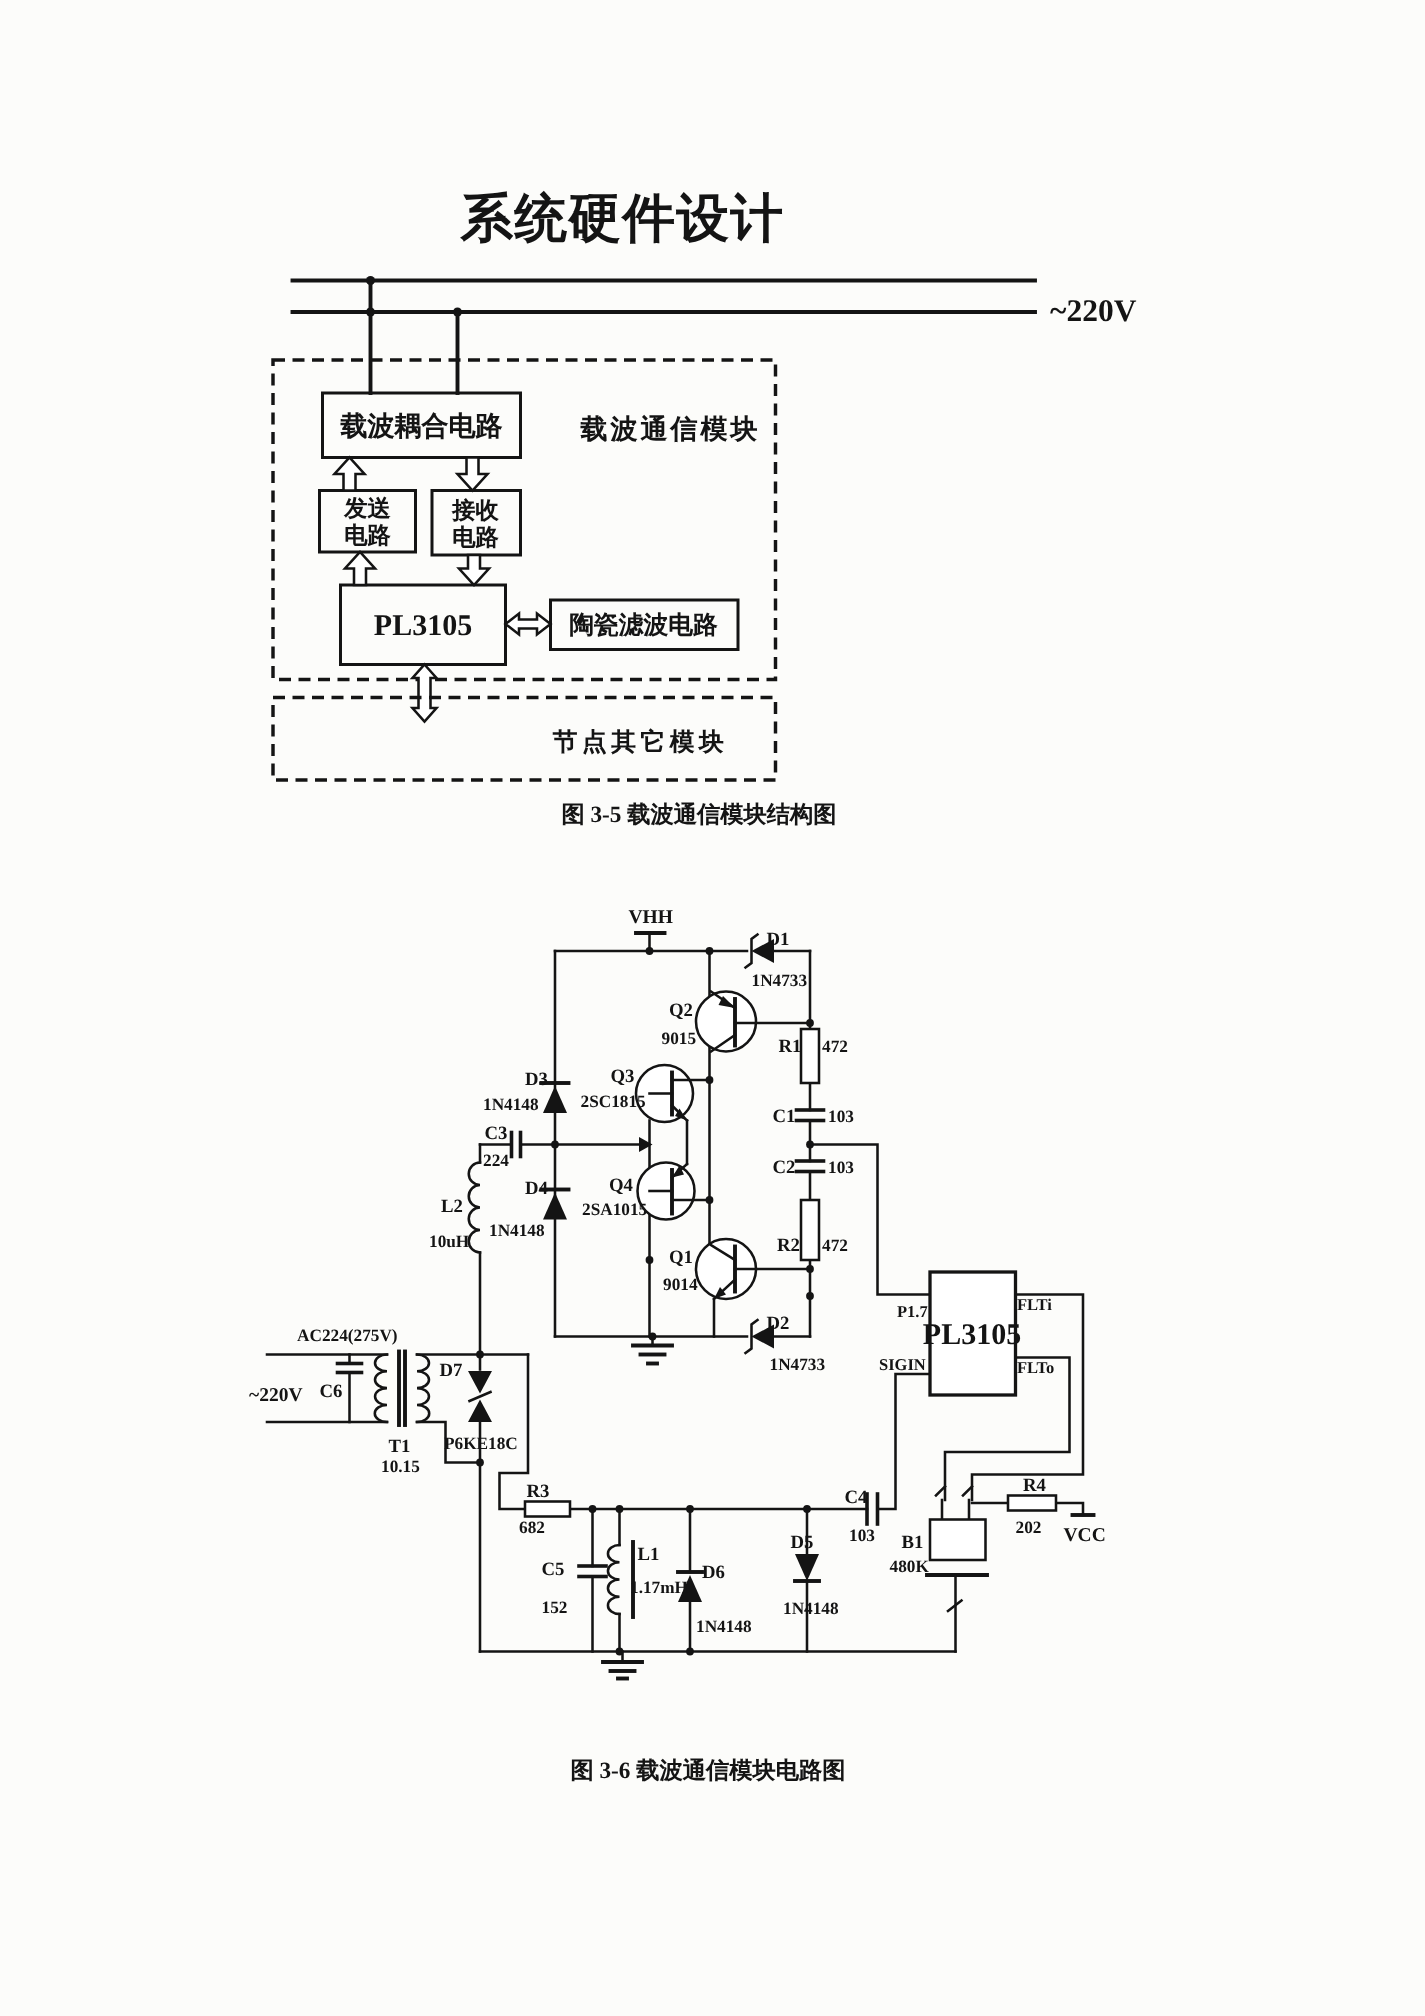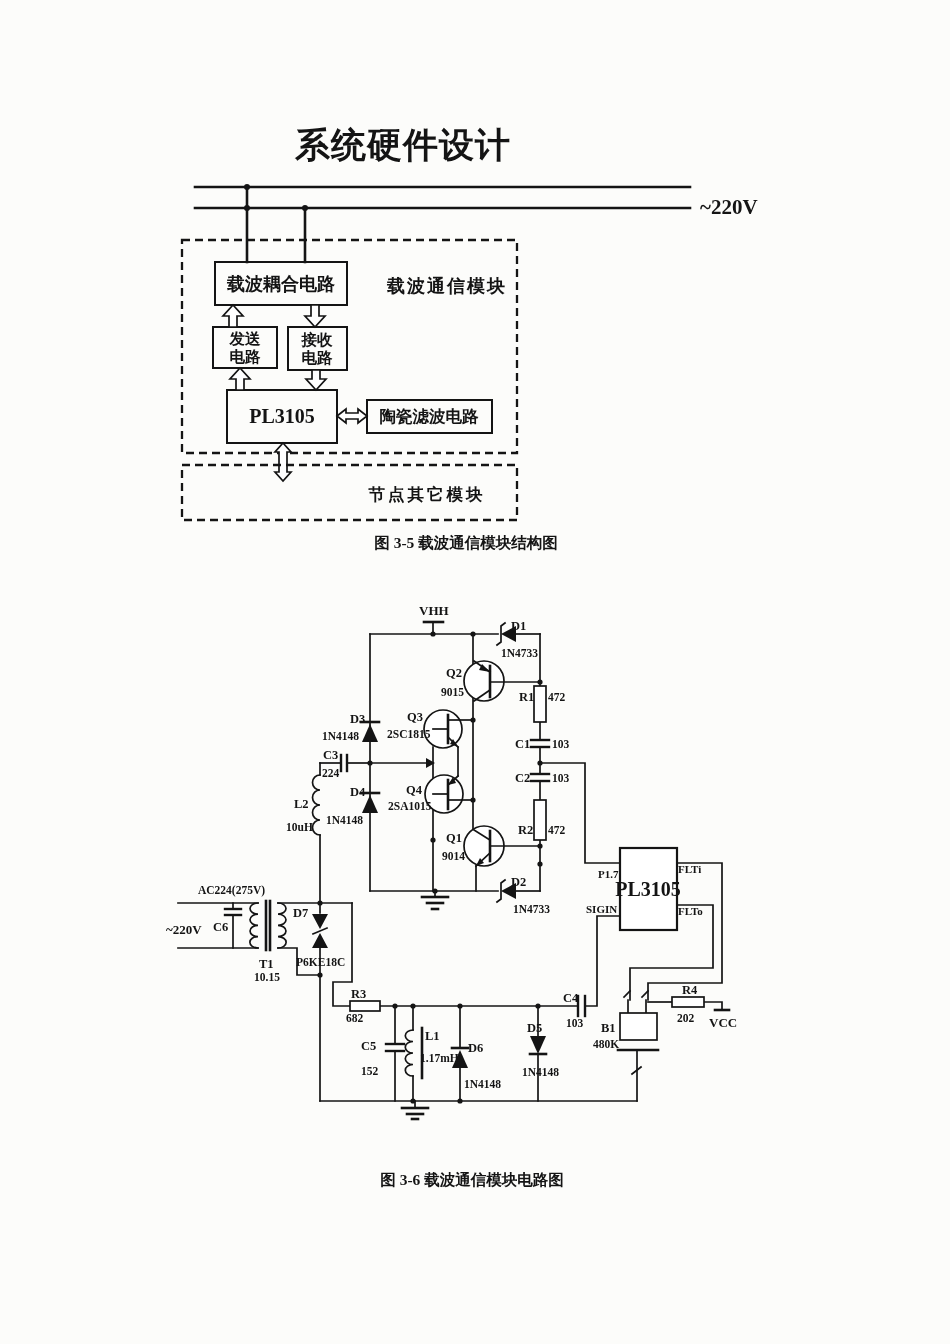--- a/index.html
+++ b/index.html
@@ -4,21 +4,21 @@
 <style>
   html,body{margin:0;padding:0;}
   body{
     width:950px;height:1344px;position:relative;
     background:#fcfcfa;
     font-family:"Liberation Serif", serif;
     color:#141414;
   }
   #page-title{
     position:absolute;left:295px;top:122px;width:240px;
-    font-size:35px;font-weight:900;
+    text-align:center;font-size:35px;font-weight:900;
     letter-spacing:1px;
     font-family:"Liberation Serif", serif;
   }
   svg{position:absolute;overflow:visible;}
   #fig35{left:150px;top:170px;}
   #fig36{left:150px;top:580px;}
   .box{fill:none;stroke:#141414;stroke-width:2;}
   .dash{fill:none;stroke:#141414;stroke-width:2.3;stroke-dasharray:8 5;}
   .wire{fill:none;stroke:#141414;stroke-width:1.7;stroke-linecap:square;}
   .thick{fill:none;stroke:#141414;stroke-width:2.6;stroke-linecap:square;}

